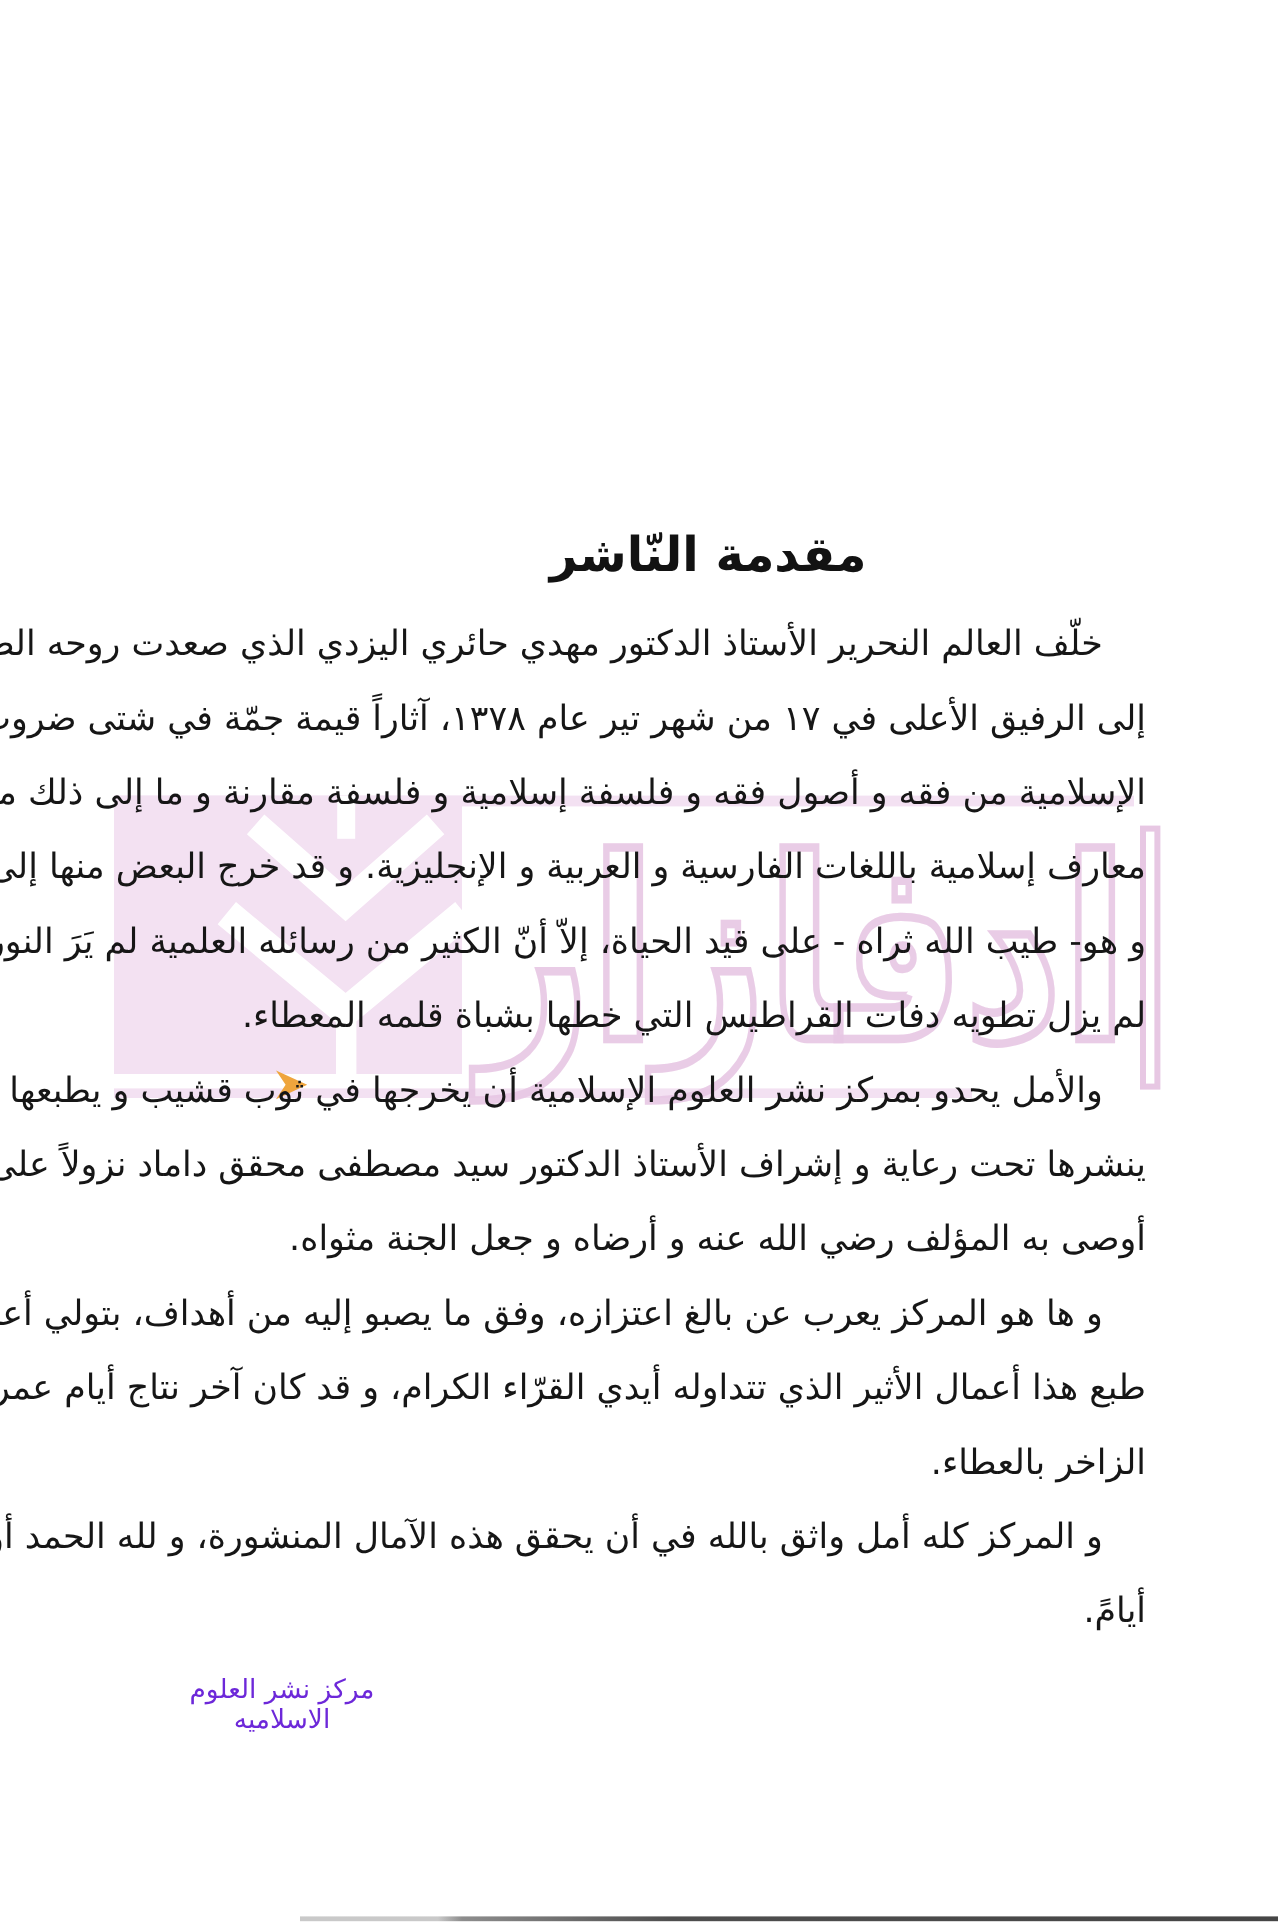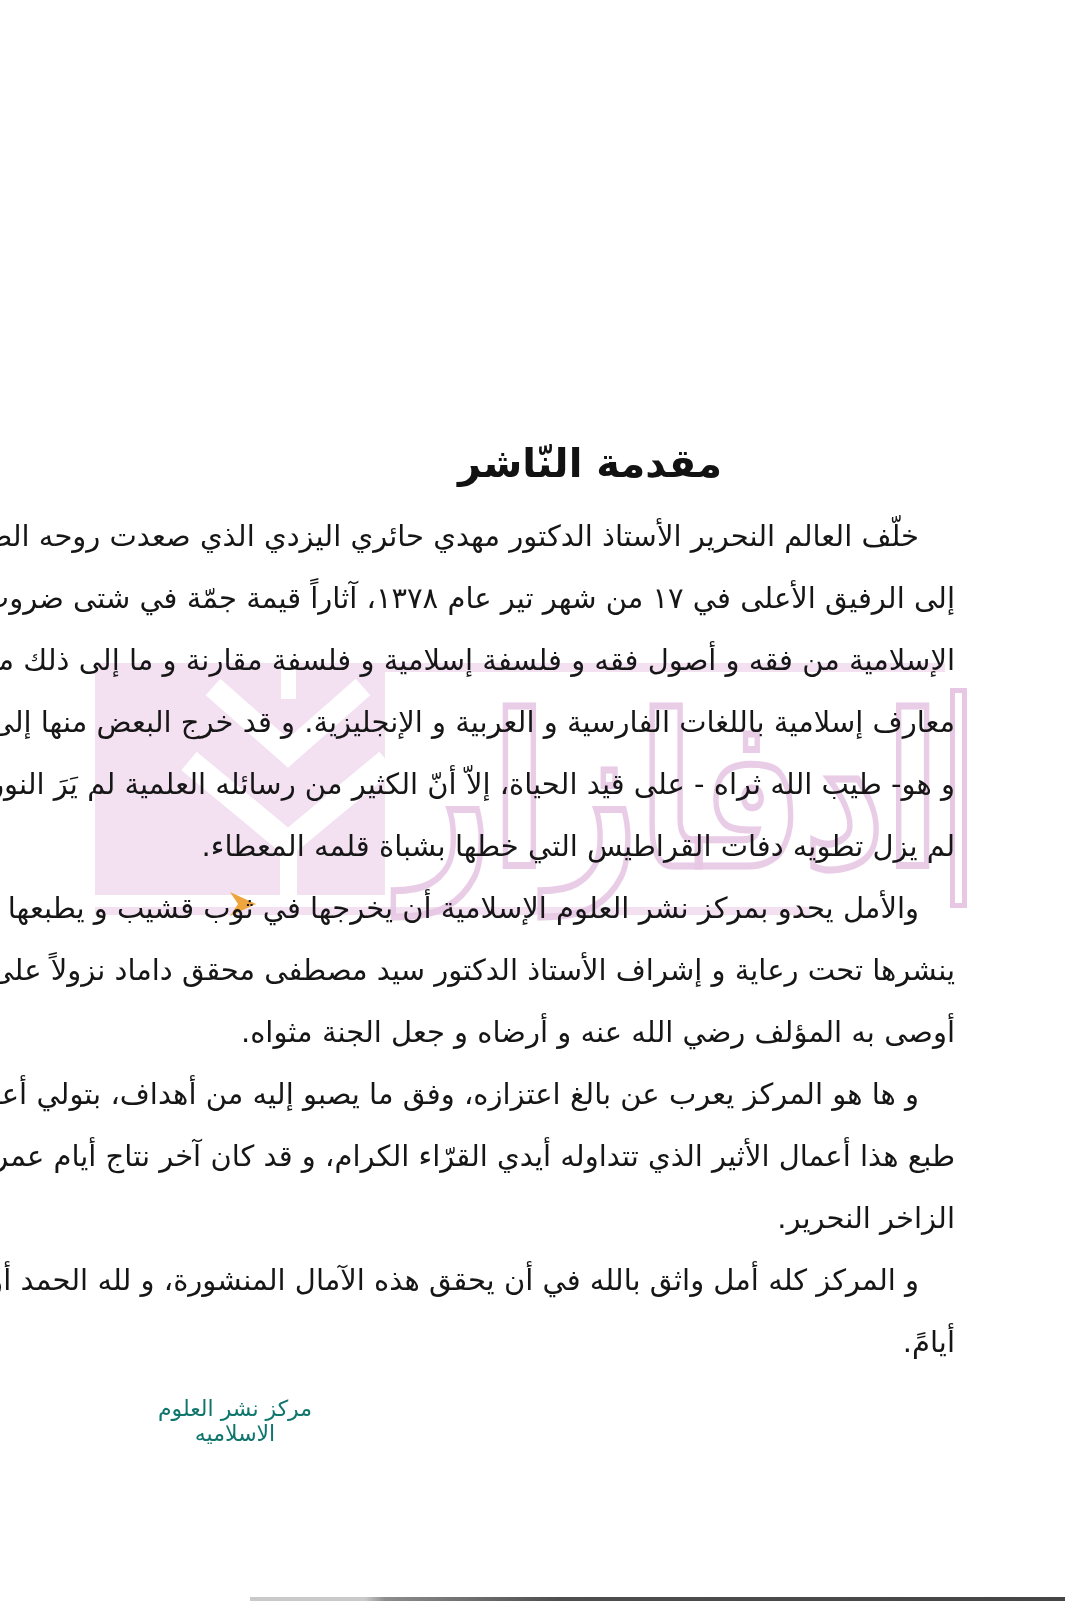--- a/index.html
+++ b/index.html
@@ -46,21 +46,21 @@
   .line{
     font-size:29px;line-height:62px;height:62px;
     text-align:justify;text-align-last:justify;
     white-space:nowrap;
   }
   .line.end{text-align:right;text-align-last:right;}
   .line.indent{padding-right:36px;}
   .signature{
     position:absolute;left:120px;top:1396px;width:230px;
     direction:rtl;text-align:center;
-    font-size:22px;color:#0f766e;z-index:2;
+    font-size:22px;color:#6d28d9;z-index:2;
   }
 
   
   .scan-edge{
     position:absolute;left:250px;top:1597px;width:815px;height:4px;z-index:3;
     background:linear-gradient(90deg,#c9c9c9 0px,#c9c9c9 115px,#8d8d8d 135px,#4e4e4e 310px,#454545 815px);
   }
 
   :root{
     --wm-band:#f3e1f2;
@@ -103,21 +103,21 @@
     <div class="line fill">إلى الرفيق الأعلى في ١٧ من شهر تير عام ١٣٧٨، آثاراً قيمة جمّة في شتى ضروب العلوم</div>
     <div class="line fill">الإسلامية من فقه و أصول فقه و فلسفة إسلامية و فلسفة مقارنة و ما إلى ذلك من</div>
     <div class="line fill">معارف إسلامية باللغات الفارسية و العربية و الإنجليزية. و قد خرج البعض منها إلى النور</div>
     <div class="line fill">و هو- طيب الله ثراه - على قيد الحياة، إلاّ أنّ الكثير من رسائله العلمية لم يَرَ النور بَعْدُ و</div>
     <div class="line end">لم يزل تطويه دفات القراطيس التي خطها بشباة قلمه المعطاء.</div>
     <div class="line fill indent">والأمل يحدو بمركز نشر العلوم الإسلامية أن يخرجها في ثوب قشيب و يطبعها و</div>
     <div class="line fill">ينشرها تحت رعاية و إشراف الأستاذ الدكتور سيد مصطفى محقق داماد نزولاً على ما</div>
     <div class="line end">أوصى به المؤلف رضي الله عنه و أرضاه و جعل الجنة مثواه.</div>
     <div class="line fill indent">و ها هو المركز يعرب عن بالغ اعتزازه، وفق ما يصبو إليه من أهداف، بتولي أعمال و</div>
     <div class="line fill">طبع هذا أعمال الأثير الذي تتداوله أيدي القرّاء الكرام، و قد كان آخر نتاج أيام عمره</div>
-    <div class="line end">الزاخر النحرير.</div>
+    <div class="line end">الزاخر بالعطاء.</div>
     <div class="line fill indent">و المركز كله أمل واثق بالله في أن يحقق هذه الآمال المنشورة، و لله الحمد أولاً و</div>
     <div class="line end">أيامً.</div>
   </div>
 
   <div class="signature">مركز نشر العلوم الاسلاميه</div>
 
   <div class="scan-edge"></div>
 
 </div>
 

